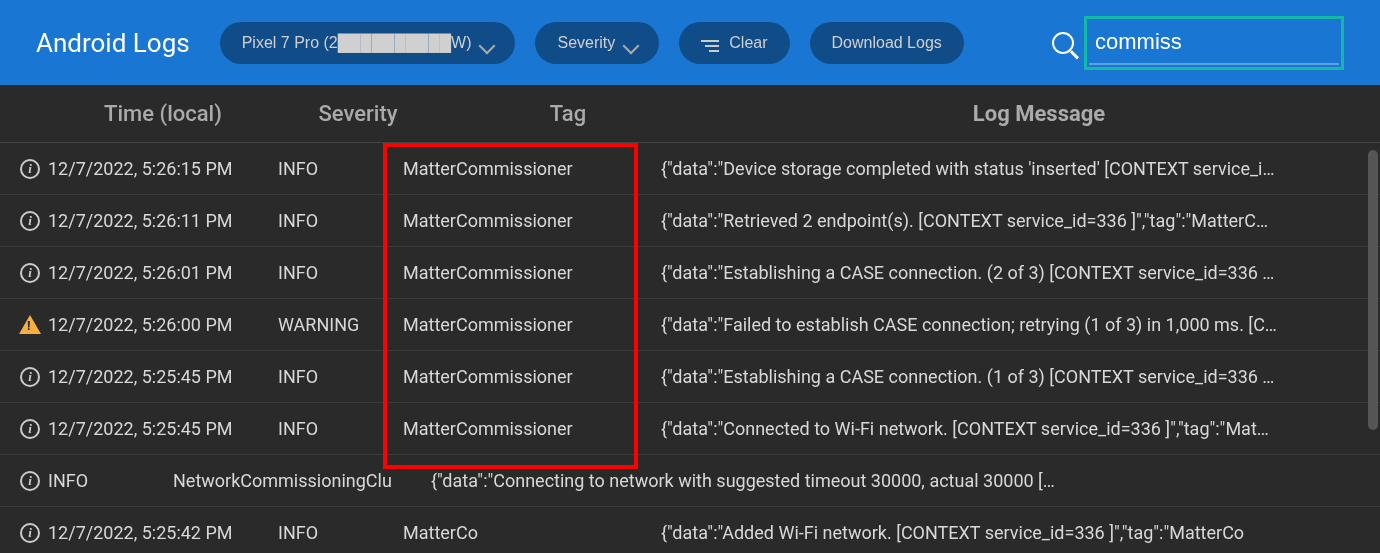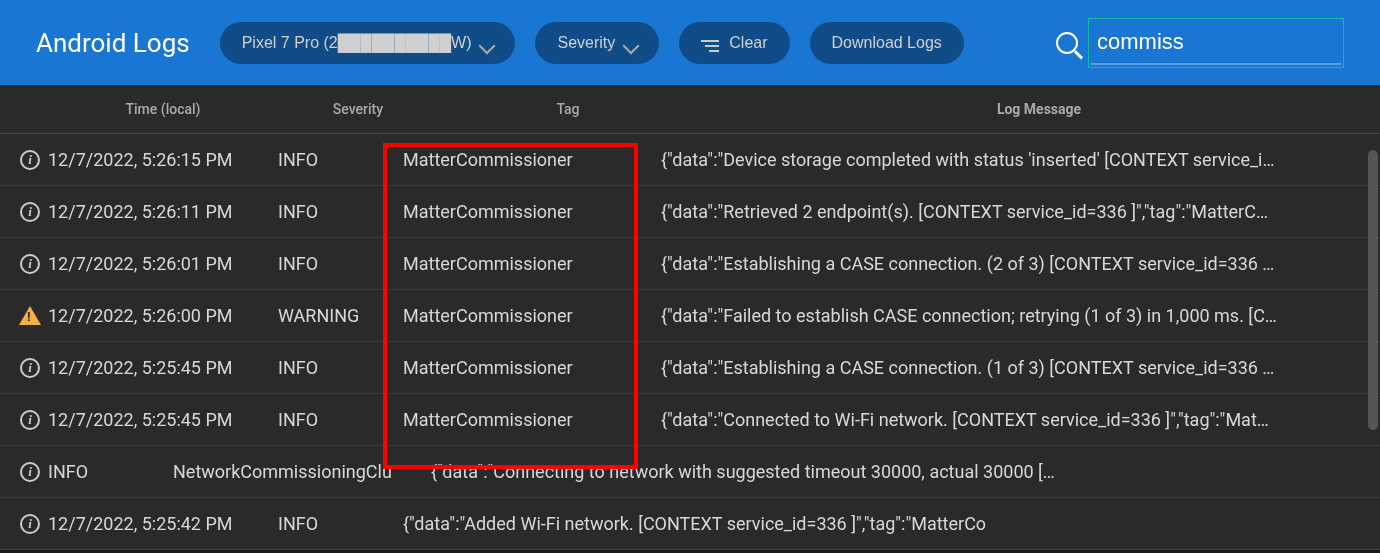--- a/index.html
+++ b/index.html
@@ -90,29 +90,29 @@
       background: transparent;
       border: none;
       border-bottom: 2px solid rgba(255,255,255,0.3);
       color: #fff;
       font-size: 22px;
       padding: 8px 6px;
       width: 250px;
       outline: none;
     }
     .search-hl {
-      border: 1px solid #14b8a6;
+      border: 3px solid #14b8a6;
       padding: 2px;
     }
     .table-header {
       display: flex;
       padding: 16px 0 16px 48px;
       background: #2a2a2a;
       color: #aaa;
-      font-size: 14px;
+      font-size: 22px;
       font-weight: 500;
       border-bottom: 1px solid #444;
     }
     .hdr-time { width: 230px; text-align: center; }
     .hdr-sev { width: 160px; text-align: center; }
     .hdr-tag { width: 260px; text-align: center; }
     .hdr-msg { flex: 1; text-align: center; font-weight: bold; }
     .rows {
       background: #2a2a2a;
     }
@@ -289,19 +289,20 @@
         <div class="r-sev">INFO</div>
         <div class="r-tag">NetworkCommissioningClu</div>
         <div class="r-msg">{"data":"Connecting to network with suggested timeout 30000, actual 30000 […</div>
       </div>
       <div class="row">
         <div class="row-icon">
           <div class="info-icon">i</div>
         </div>
         <div class="r-time">12/7/2022, 5:25:42 PM</div>
         <div class="r-sev">INFO</div>
+        <div class="r-tag">MatterCo</div>
         <div class="r-msg">{"data":"Added Wi-Fi network. [CONTEXT service_id=336 ]","tag":"MatterCo</div>
       </div>
     </div>
 
   <div class="tag-hl"></div>
   <div class="scrollbar"></div>
 </div>
 
 </body></html>

